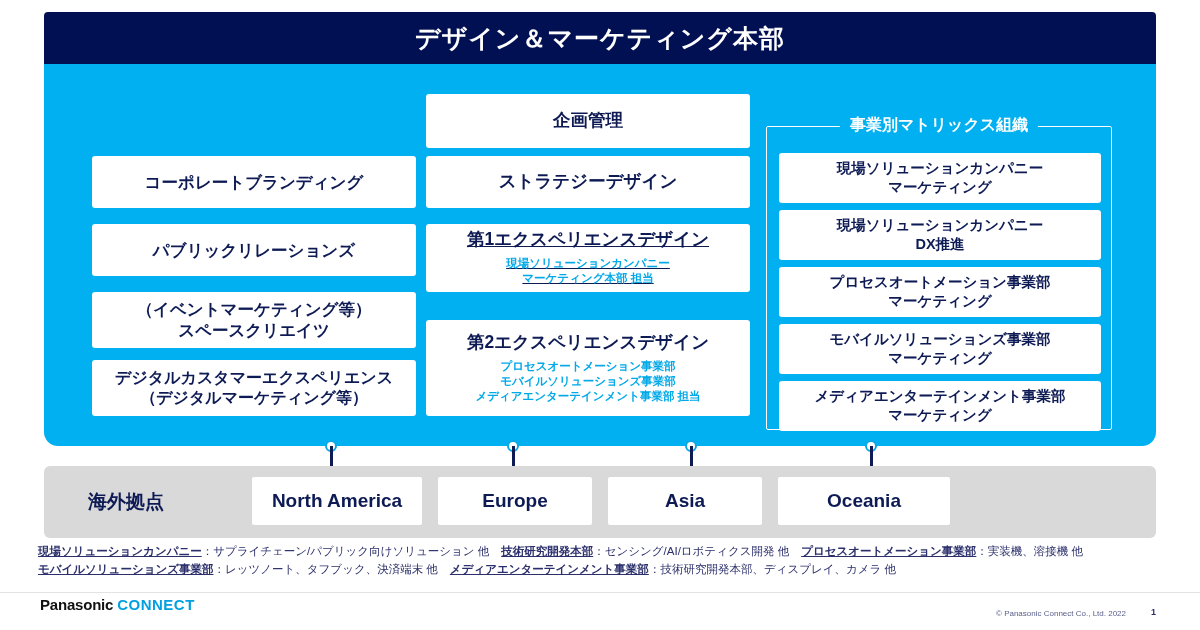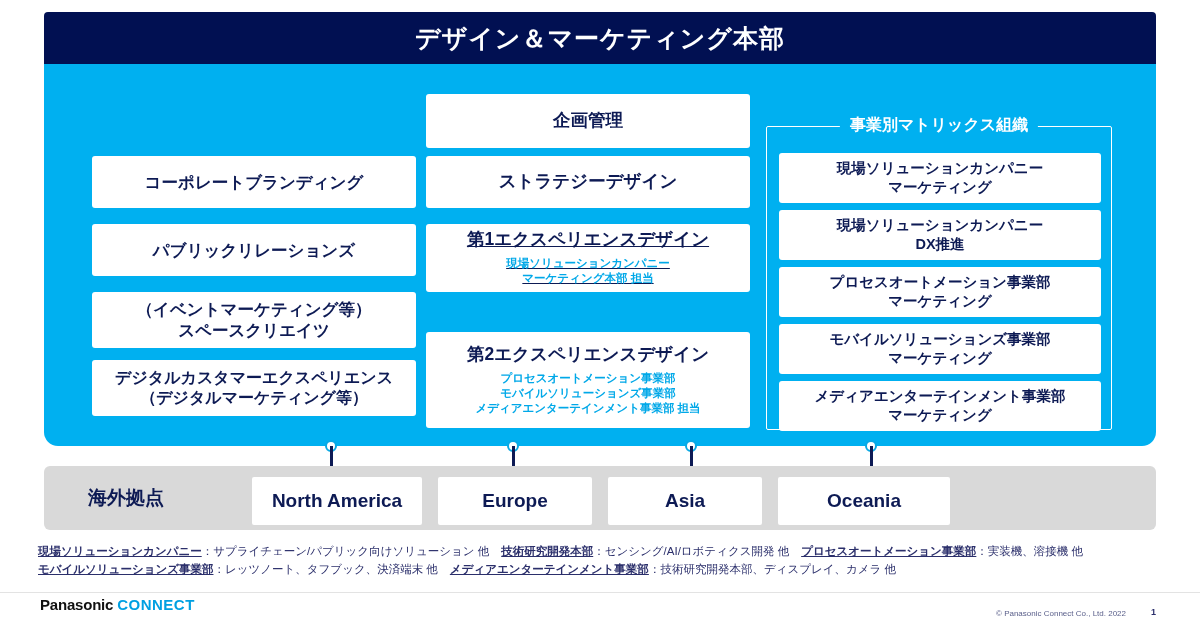--- a/index.html
+++ b/index.html
@@ -55,21 +55,21 @@
   #lbox3 { top: 296px; height: 56px; }
   .col-left .main-label { font-size: 16.5px; }
   #lbox2 .main-label, #lbox3 .main-label { font-size: 16.5px; }
   #lbox3 .main-label { font-size: 16px; }
 
   
   .col-center .wbox { left: 382px; width: 324px; }
   #cbox0 { top: 30px;  height: 54px; }
   #cbox1 { top: 92px;  height: 52px; }
   #cbox2 { top: 160px; height: 68px; text-decoration: underline; }
-  #cbox3 { top: 268px; height: 96px; }
+  #cbox3 { top: 256px; height: 96px; }
   .col-center .main-label { font-size: 17.5px; }
   #cbox0 .main-label { font-size: 17.5px; }
   .col-center .sub-label { font-size: 11.5px; }
 
   
   .matrix-frame {
     position: absolute; left: 722px; top: 62px;
     width: 346px; height: 304px;
     border: 1.6px solid #ffffff;
     border-radius: 2px;
@@ -104,21 +104,21 @@
   }
   .connector .dot {
     position: absolute; left: 1.5px; top: 36px;
     width: 11px; height: 11px; border-radius: 50%;
     background: #0d1a54;
   }
 
   
   .gray-bar {
     position: absolute; left: 44px; top: 466px;
-    width: 1112px; height: 64px;
+    width: 1112px; height: 72px;
     background: #d9d9d9;
     border-radius: 6px;
   }
   .gray-bar .bases-label {
     position: absolute; left: 44px; top: 50%;
     transform: translateY(-50%);
     font-size: 19px; font-weight: bold; color: #0d1a54;
     white-space: nowrap;
   }
   .base-box {

